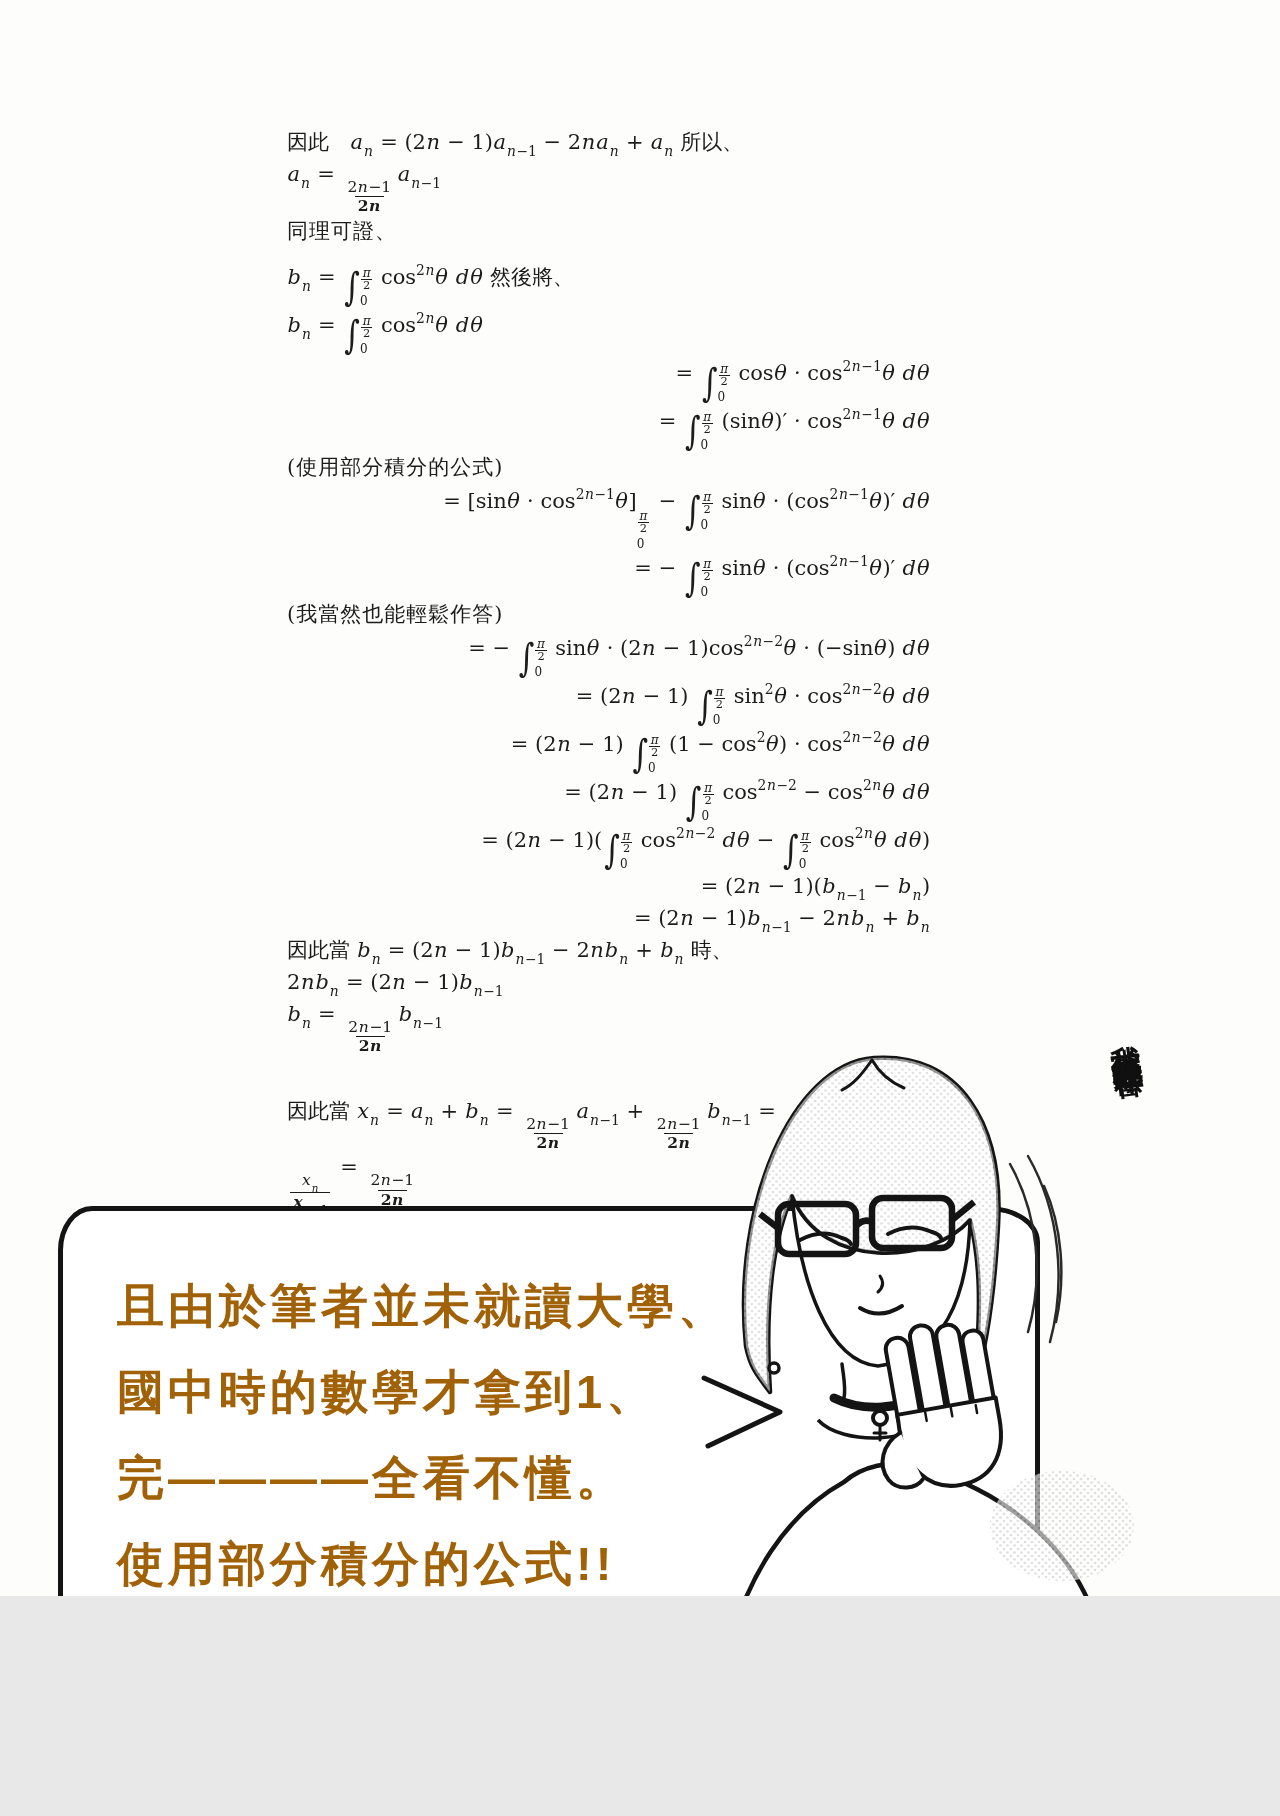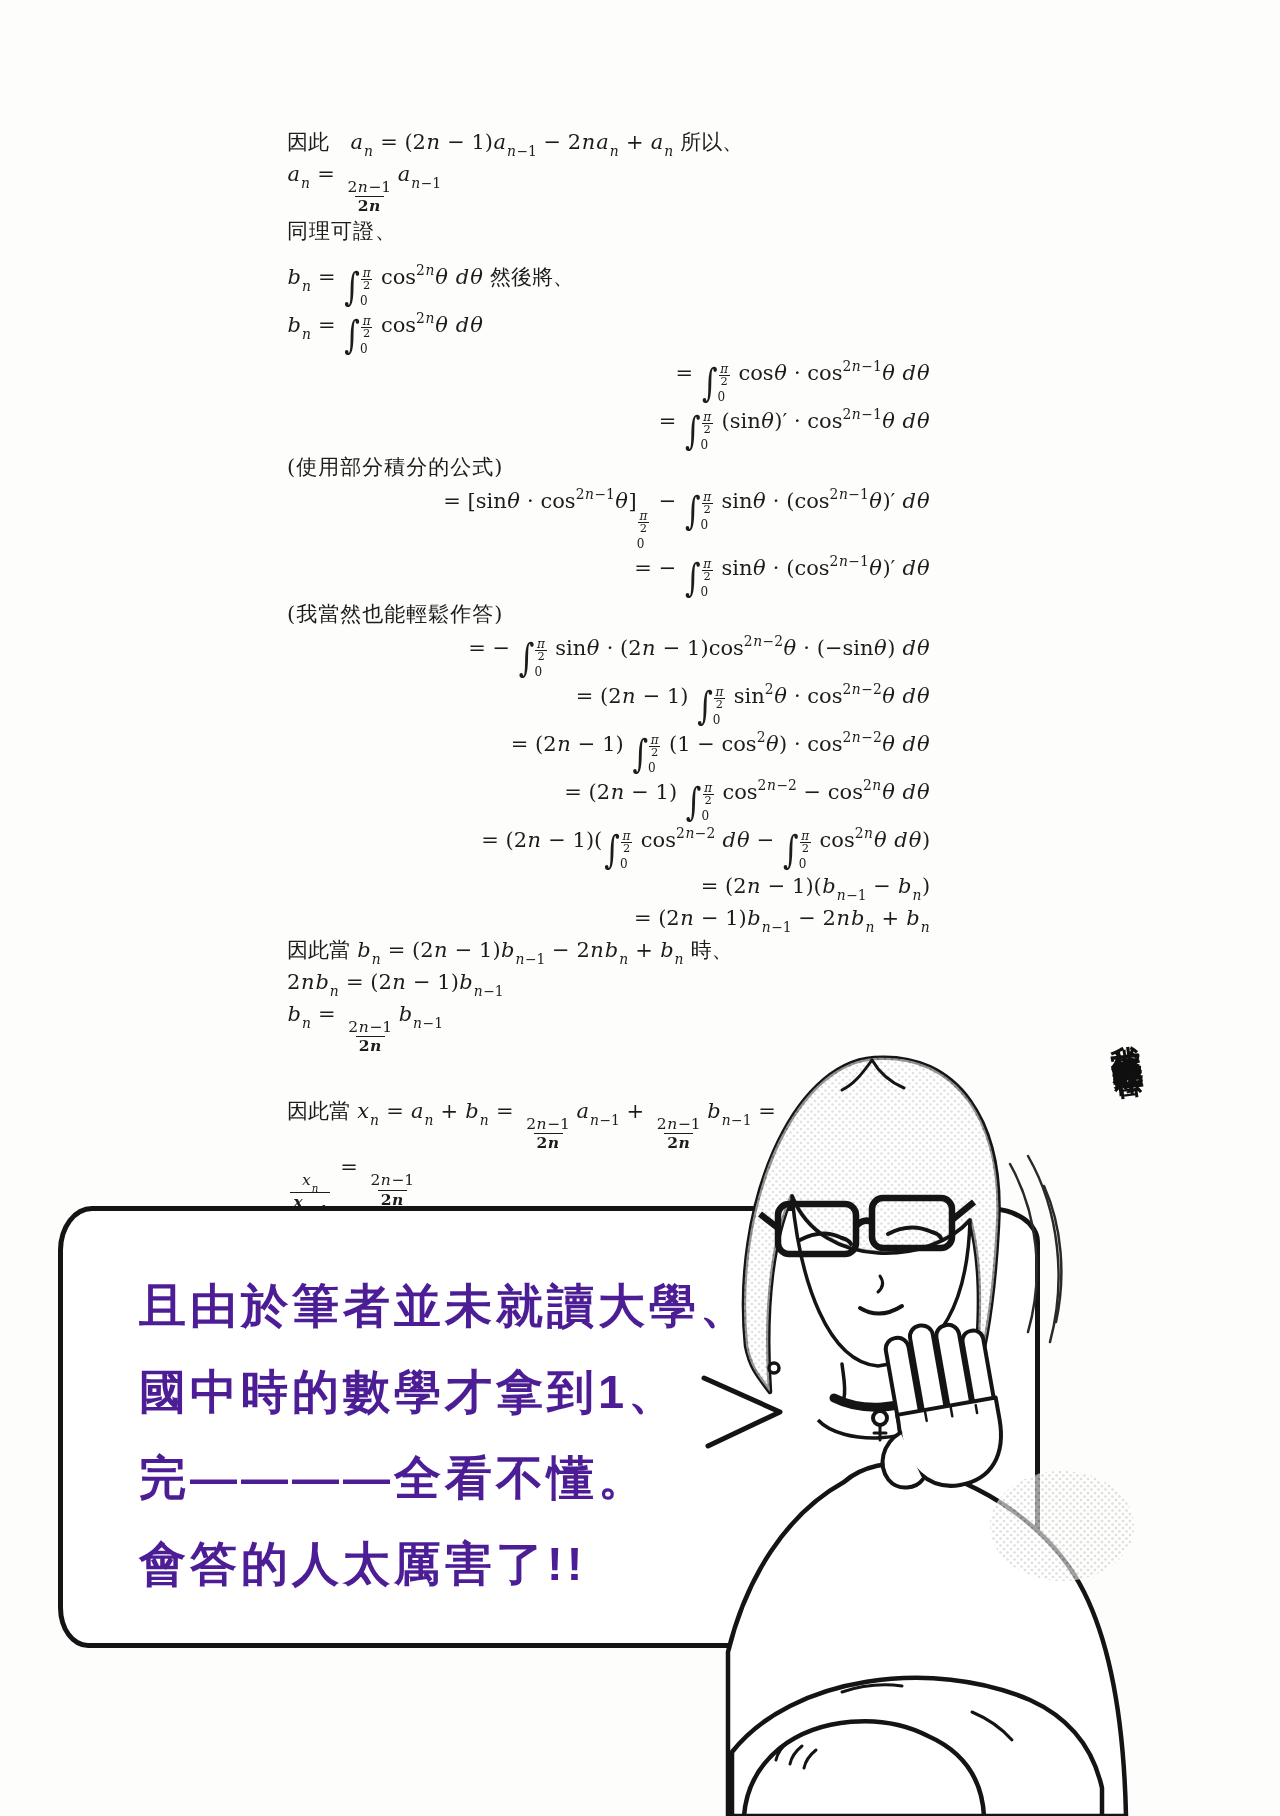--- a/index.html
+++ b/index.html
@@ -1,16 +1,16 @@
 <!DOCTYPE html>
 <html><head>
 <meta charset="utf-8">
 <style>
   html,body{margin:0;padding:0;background:#e8e8e8;}
-  .page{position:relative;width:1280px;height:1816px;background:#fdfdfb;overflow:hidden;
+  .page{position:relative;width:1280px;height:1596px;background:#fdfdfb;overflow:hidden;
         font-family:"DejaVu Serif","Liberation Serif",serif;color:#1c1c1c;}
 
   
   .math{position:absolute;left:287px;top:130px;font-size:21px;line-height:1.2;white-space:nowrap;}
   .math .l{margin:0 0 4px 0;min-height:28px;display:block;}
   .math .l.ind{margin-left:36px;text-align:right;}
   .math .l.cjk{font-size:21px;letter-spacing:1px;margin:4px 0;}
   .math .l.gap-s{margin-top:16px;}
   .math .l.gap-m{}
   .math .l.gap-l{margin-top:44px;}
@@ -36,22 +36,22 @@
          vertical-align:-15px;margin:0 4px;}
   .limop .lu{font-size:13px;margin-top:2px;}
 
   .disp{font-size:23px;margin-top:8px;}
   .disp .frac{font-size:86%;vertical-align:-14px;}
 
   
   .bubble{position:absolute;left:58px;top:1206px;width:982px;height:442px;background:#fff;
           border:5px solid #141414;border-radius:34px 52px 44px 30px / 44px 36px 50px 40px;
           box-sizing:border-box;z-index:1;}
-  .btext{position:absolute;left:76px;top:52px;font-family:"Liberation Sans","DejaVu Sans",sans-serif;
-         font-weight:700;font-size:47px;color:#4c1d95;letter-spacing:4px;white-space:nowrap;}
+  .btext{position:absolute;left:54px;top:52px;font-family:"Liberation Sans","DejaVu Sans",sans-serif;
+         font-weight:700;font-size:47px;color:#a16207;letter-spacing:4px;white-space:nowrap;}
   .btext .l{line-height:86px;height:86px;}
 
   .tail{position:absolute;left:700px;top:1372px;z-index:2;}
 
   
   .chara{position:absolute;left:722px;top:1036px;width:412px;height:780px;z-index:3;}
 
   
   .vtext{position:absolute;left:1100px;top:1024px;z-index:4;
          writing-mode:vertical-rl;text-orientation:upright;
@@ -242,21 +242,21 @@
           <span class="fn">1</span>
           <span class="fd">2<i>n</i></span>
         </span>) = 1</div>
     </div>
 
   <div class="bubble">
     <div class="btext">
         <div class="l">且由於筆者並未就讀大學、</div>
         <div class="l">國中時的數學才拿到1、</div>
         <div class="l">完————全看不懂。</div>
-        <div class="l">會答的人太厲害了!!</div>
+        <div class="l">使用部分積分的公式!!</div>
       </div>
   </div>
 
   <svg class="tail" width="88" height="80" viewBox="0 0 88 80">
     <path d="M4,6 L80,40 L8,74" fill="#ffffff" stroke="#141414" stroke-width="5" stroke-linejoin="round" stroke-linecap="round"></path>
   </svg>
 
   <svg class="chara" viewBox="0 0 412 780">
     <defs>
       <pattern id="ht" width="7" height="7" patternUnits="userSpaceOnUse">

